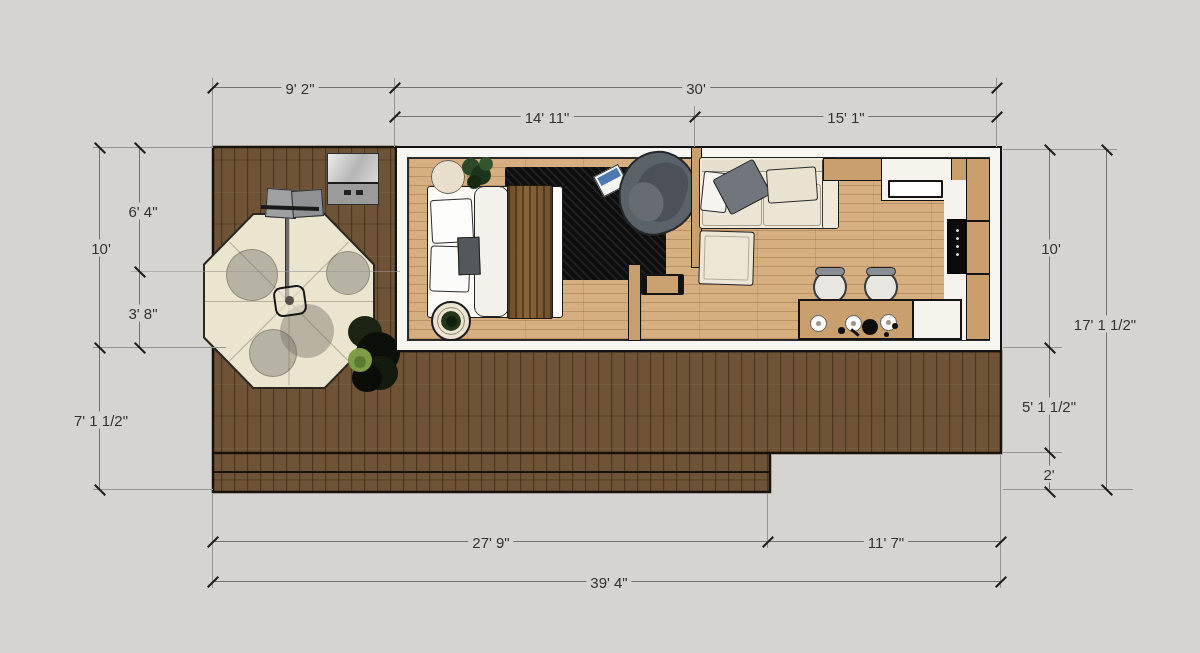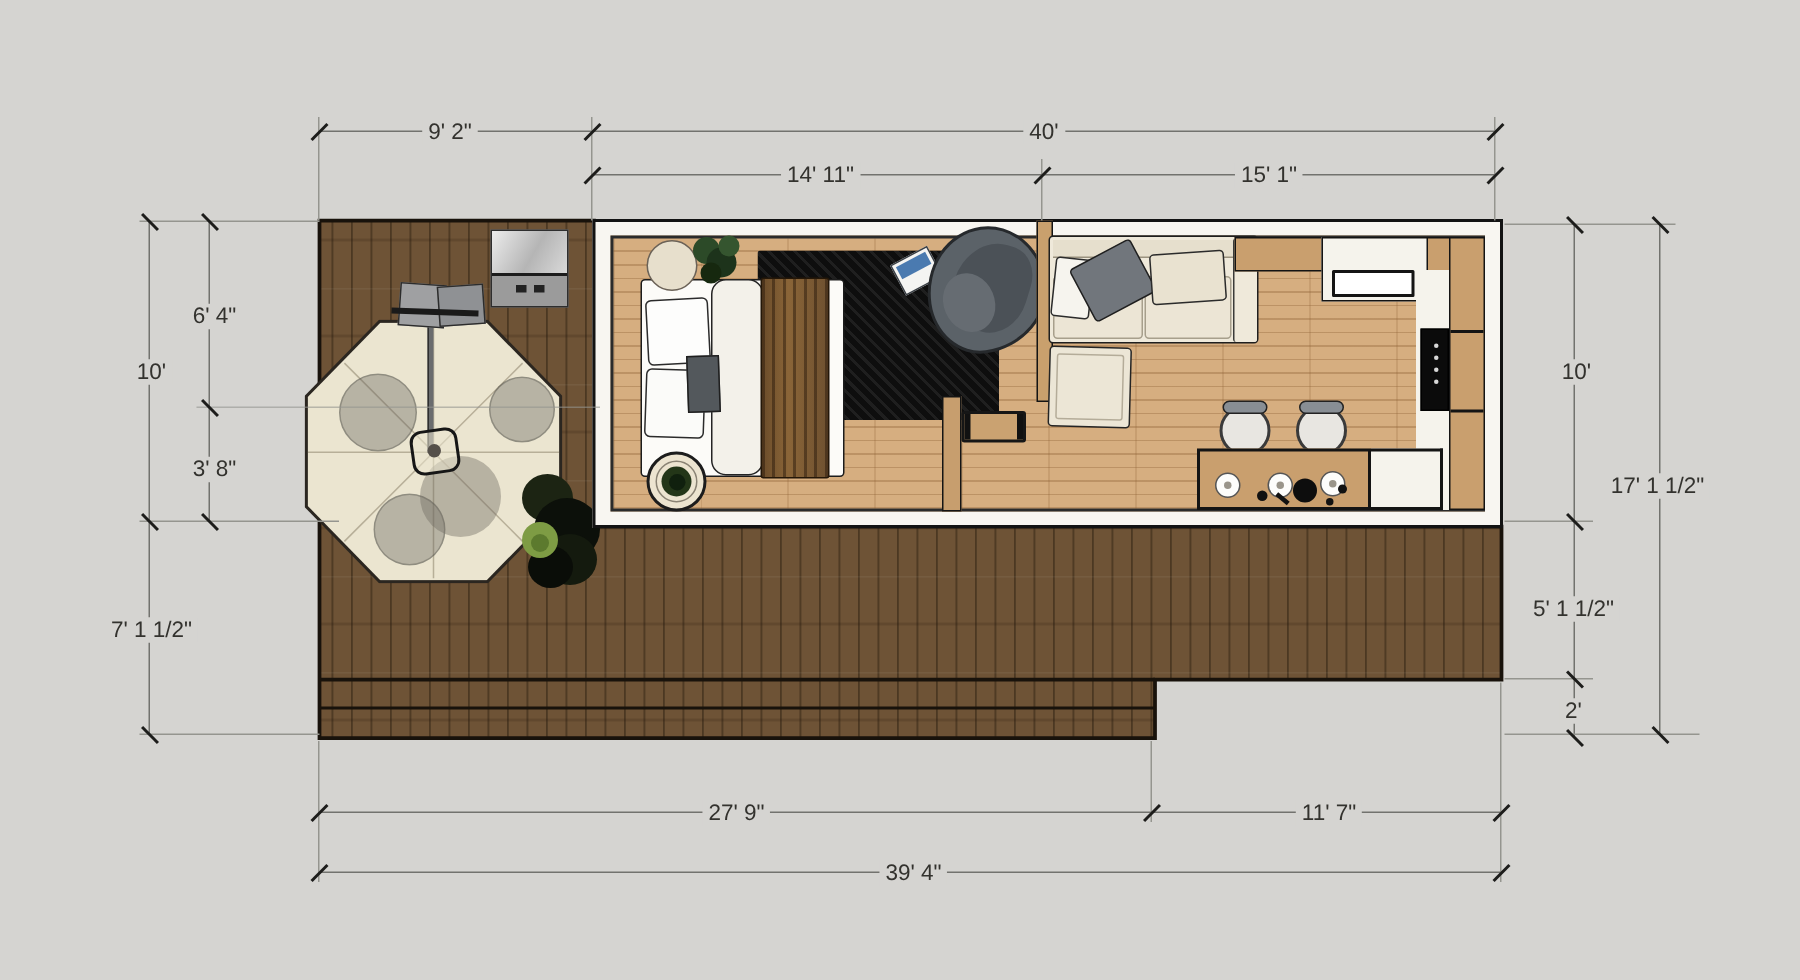--- a/index.html
+++ b/index.html
@@ -216,21 +216,21 @@
   <div class="abs tick v" style="left:140px;top:272px;"></div>
   <div class="abs tick v" style="left:140px;top:348px;"></div>
   <div class="abs tick v" style="left:1050px;top:150px;"></div>
   <div class="abs tick v" style="left:1050px;top:348px;"></div>
   <div class="abs tick v" style="left:1050px;top:453px;"></div>
   <div class="abs tick v" style="left:1050px;top:492px;"></div>
   <div class="abs tick v" style="left:1107px;top:150px;"></div>
   <div class="abs tick v" style="left:1107px;top:490px;"></div>
 
   <span class="abs dimlabel" style="left:300px;top:88px;">9' 2"</span>
-  <span class="abs dimlabel" style="left:696px;top:88px;">40'</span>
+  <span class="abs dimlabel" style="left:696px;top:88px;">30'</span>
   <span class="abs dimlabel" style="left:547px;top:117px;">14' 11"</span>
   <span class="abs dimlabel" style="left:846px;top:117px;">15' 1"</span>
   <span class="abs dimlabel" style="left:143px;top:211px;">6' 4"</span>
   <span class="abs dimlabel" style="left:101px;top:248px;">10'</span>
   <span class="abs dimlabel" style="left:143px;top:313px;">3' 8"</span>
   <span class="abs dimlabel" style="left:101px;top:420px;">7' 1 1/2"</span>
   <span class="abs dimlabel" style="left:1051px;top:248px;">10'</span>
   <span class="abs dimlabel" style="left:1105px;top:324px;">17' 1 1/2"</span>
   <span class="abs dimlabel" style="left:1049px;top:406px;">5' 1 1/2"</span>
   <span class="abs dimlabel" style="left:1049px;top:474px;">2'</span>

